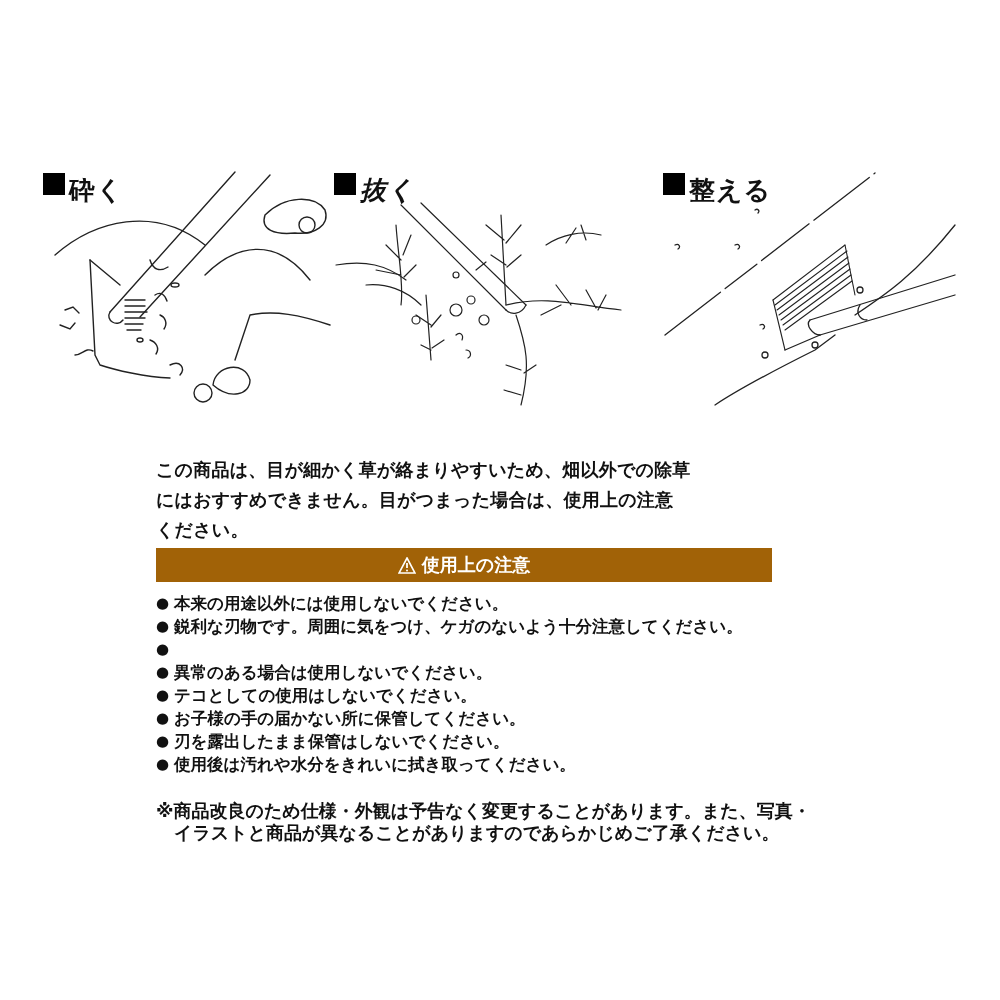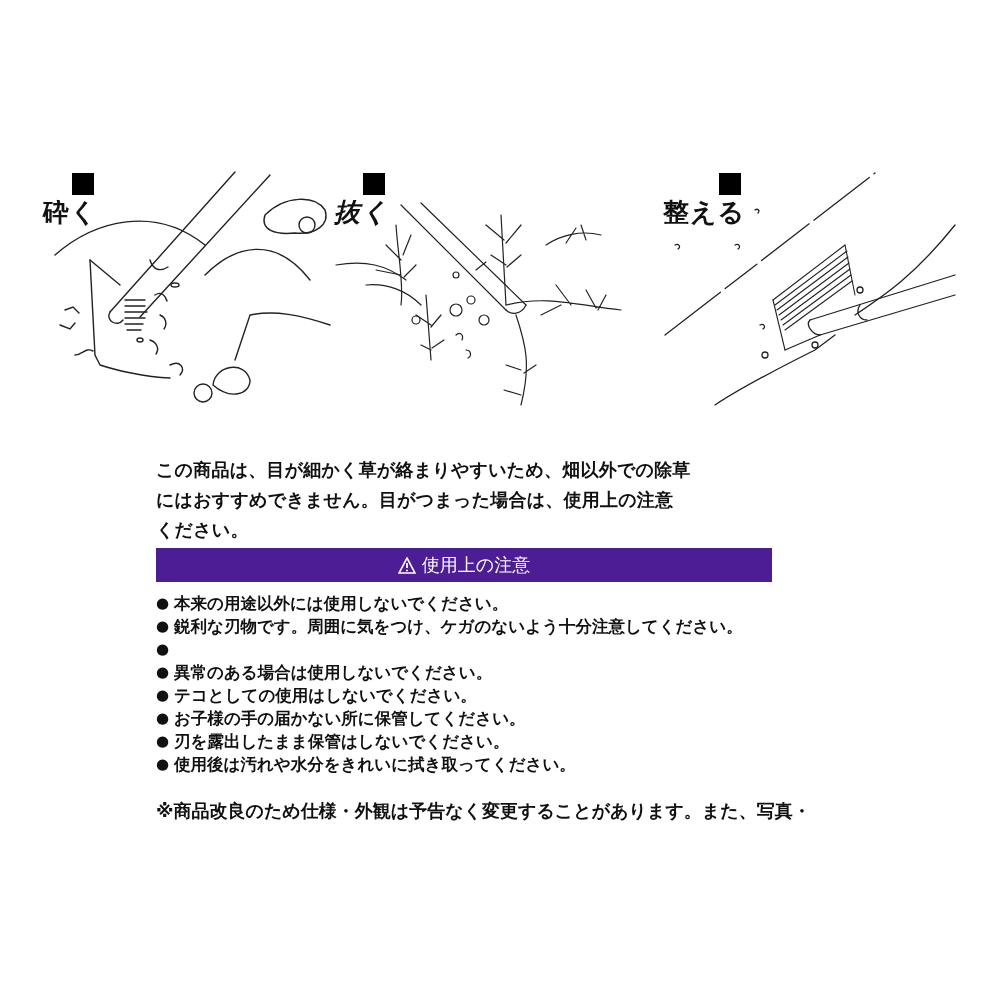--- a/index.html
+++ b/index.html
@@ -1,32 +1,32 @@
 <!DOCTYPE html>
 <html><head>
   <meta charset="utf-8">
   <style>
     html, body { margin: 0; padding: 0; background: #ffffff; }
     body { width: 1000px; height: 1000px; position: relative; overflow: hidden;
            font-family: "DejaVu Sans", "Liberation Sans", sans-serif; color: #111; }
     .panel { position: absolute; top: 165px; height: 250px; }
     .panel-title { position: absolute; top: 8px; left: 8px; font-size: 26px; font-weight: bold;
-                   letter-spacing: 1px; display: flex; align-items: flex-end; background: rgba(255,255,255,0.0); z-index: 2; flex-direction: column; }
+                   letter-spacing: 1px; display: flex; align-items: flex-start; background: rgba(255,255,255,0.0); z-index: 2; }
     .panel-title .sq { display: inline-block; width: 22px; height: 22px; background: #000; margin-right: 4px; }
     .panel svg { position: absolute; left: 0; top: 0; }
     #p1 { left: 35px; width: 300px; }
     #p2 { left: 326px; width: 305px; font-style: italic; }
     #p3 { left: 655px; width: 315px; }
 
     .intro { position: absolute; left: 156px; top: 455px; width: 630px; font-size: 18px; font-weight: bold;
              line-height: 30px; letter-spacing: 0.2px; }
     .intro div { white-space: nowrap; }
 
-    .caution-bar { position: absolute; left: 156px; top: 548px; width: 616px; height: 34px; background: #4c1d95;
-                   color: #fff; display: flex; align-items: center; justify-content: center; font-size: 18px; font-weight: normal; }
+    .caution-bar { position: absolute; left: 156px; top: 548px; width: 616px; height: 34px; background: #a16207;
+                   color: #fff; display: flex; align-items: center; justify-content: center; font-size: 18px; font-weight: bold; }
     .caution-bar .warn { margin-right: 6px; display: inline-flex; }
 
     .notes { position: absolute; left: 156px; top: 592px; width: 640px; font-size: 16.5px; line-height: 23px; font-weight: bold; }
     .notes .item { display: flex; white-space: nowrap; }
     .notes .bullet { width: 18px; flex: none; font-size: 15px; }
     .notes .cont { padding-left: 18px; white-space: nowrap; }
     .footnote { position: absolute; left: 156px; top: 800px; width: 640px; font-size: 18px; line-height: 22px; font-weight: bold; }
     .footnote div { white-space: nowrap; }
     .footnote .l2 { padding-left: 18px; }
   </style>
@@ -153,13 +153,14 @@
       <span>刃を露出したまま保管はしないでください。</span>
     </div>
   <div class="item">
       <span class="bullet">●</span>
       <span>使用後は汚れや水分をきれいに拭き取ってください。</span>
     </div>
 </div>
 
 <div class="footnote">
   <div>※商品改良のため仕様・外観は予告なく変更することがあります。また、写真・</div>
+  <div class="l2">イラストと商品が異なることがありますのであらかじめご了承ください。</div>
 </div>
 
 </body></html>

